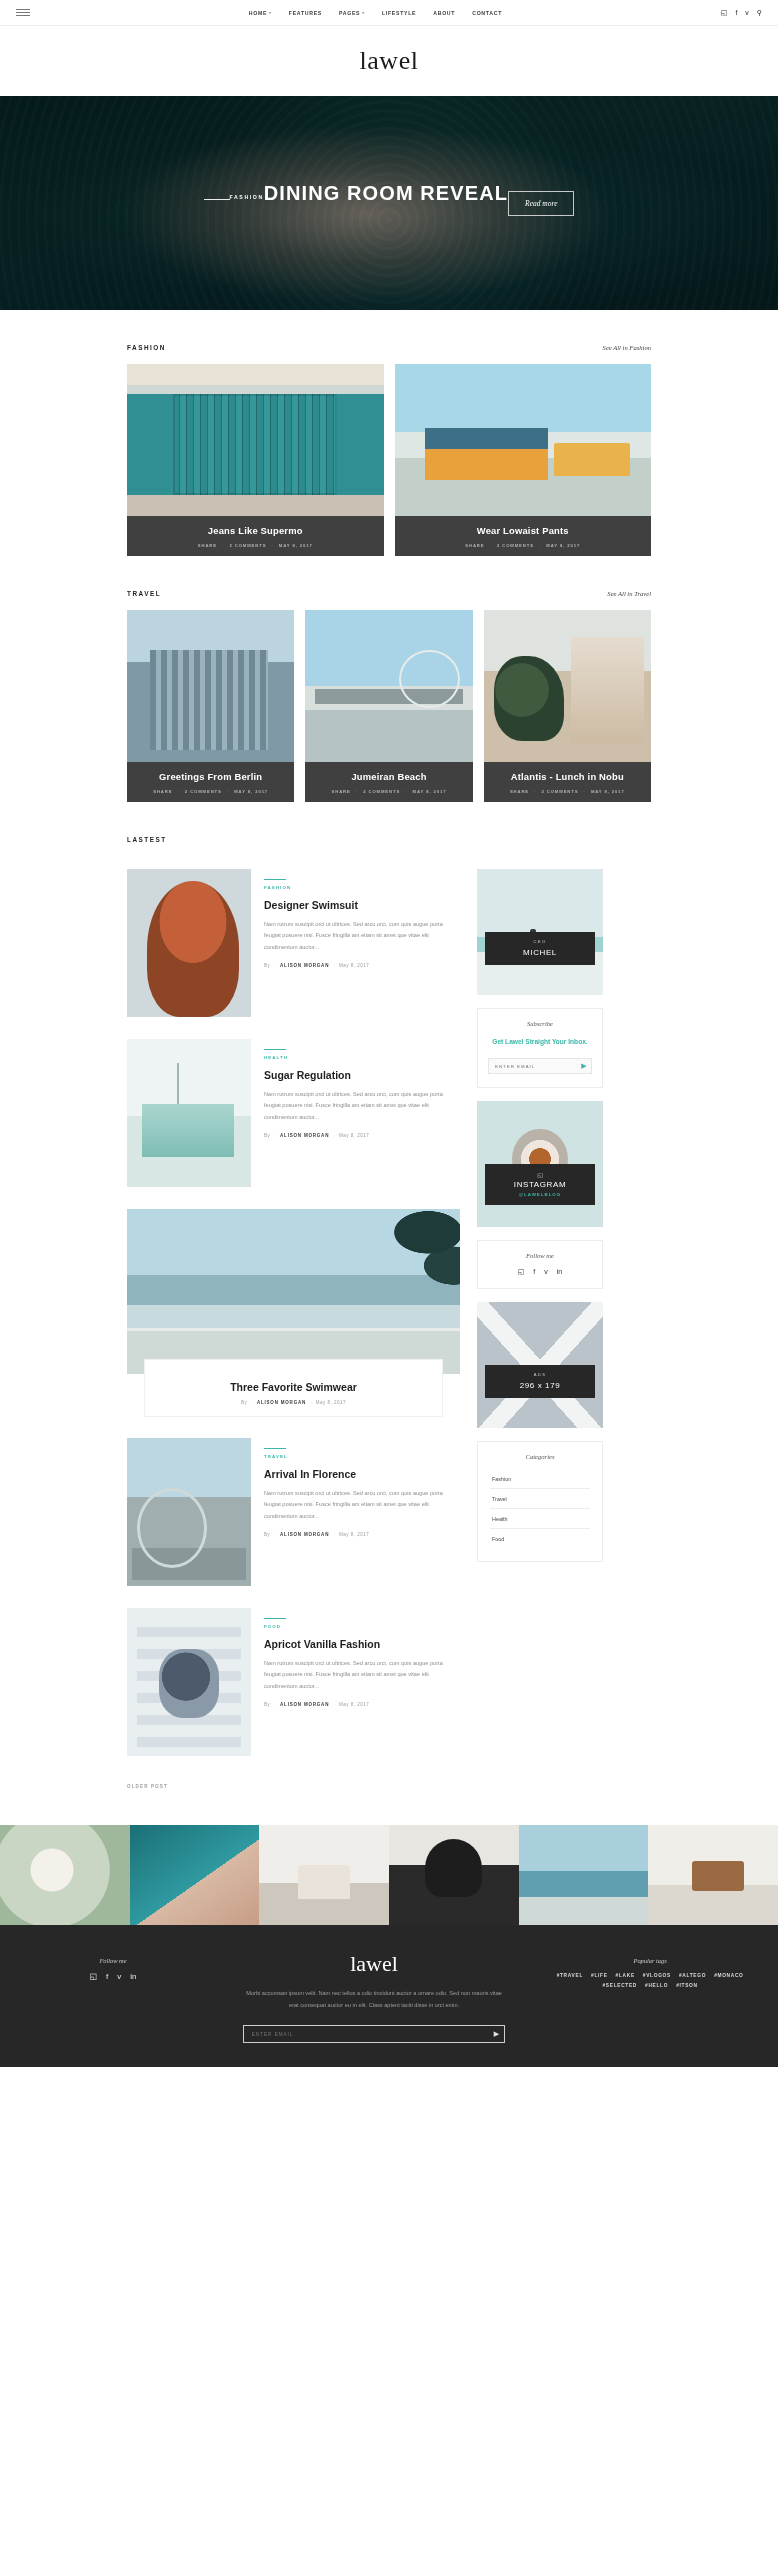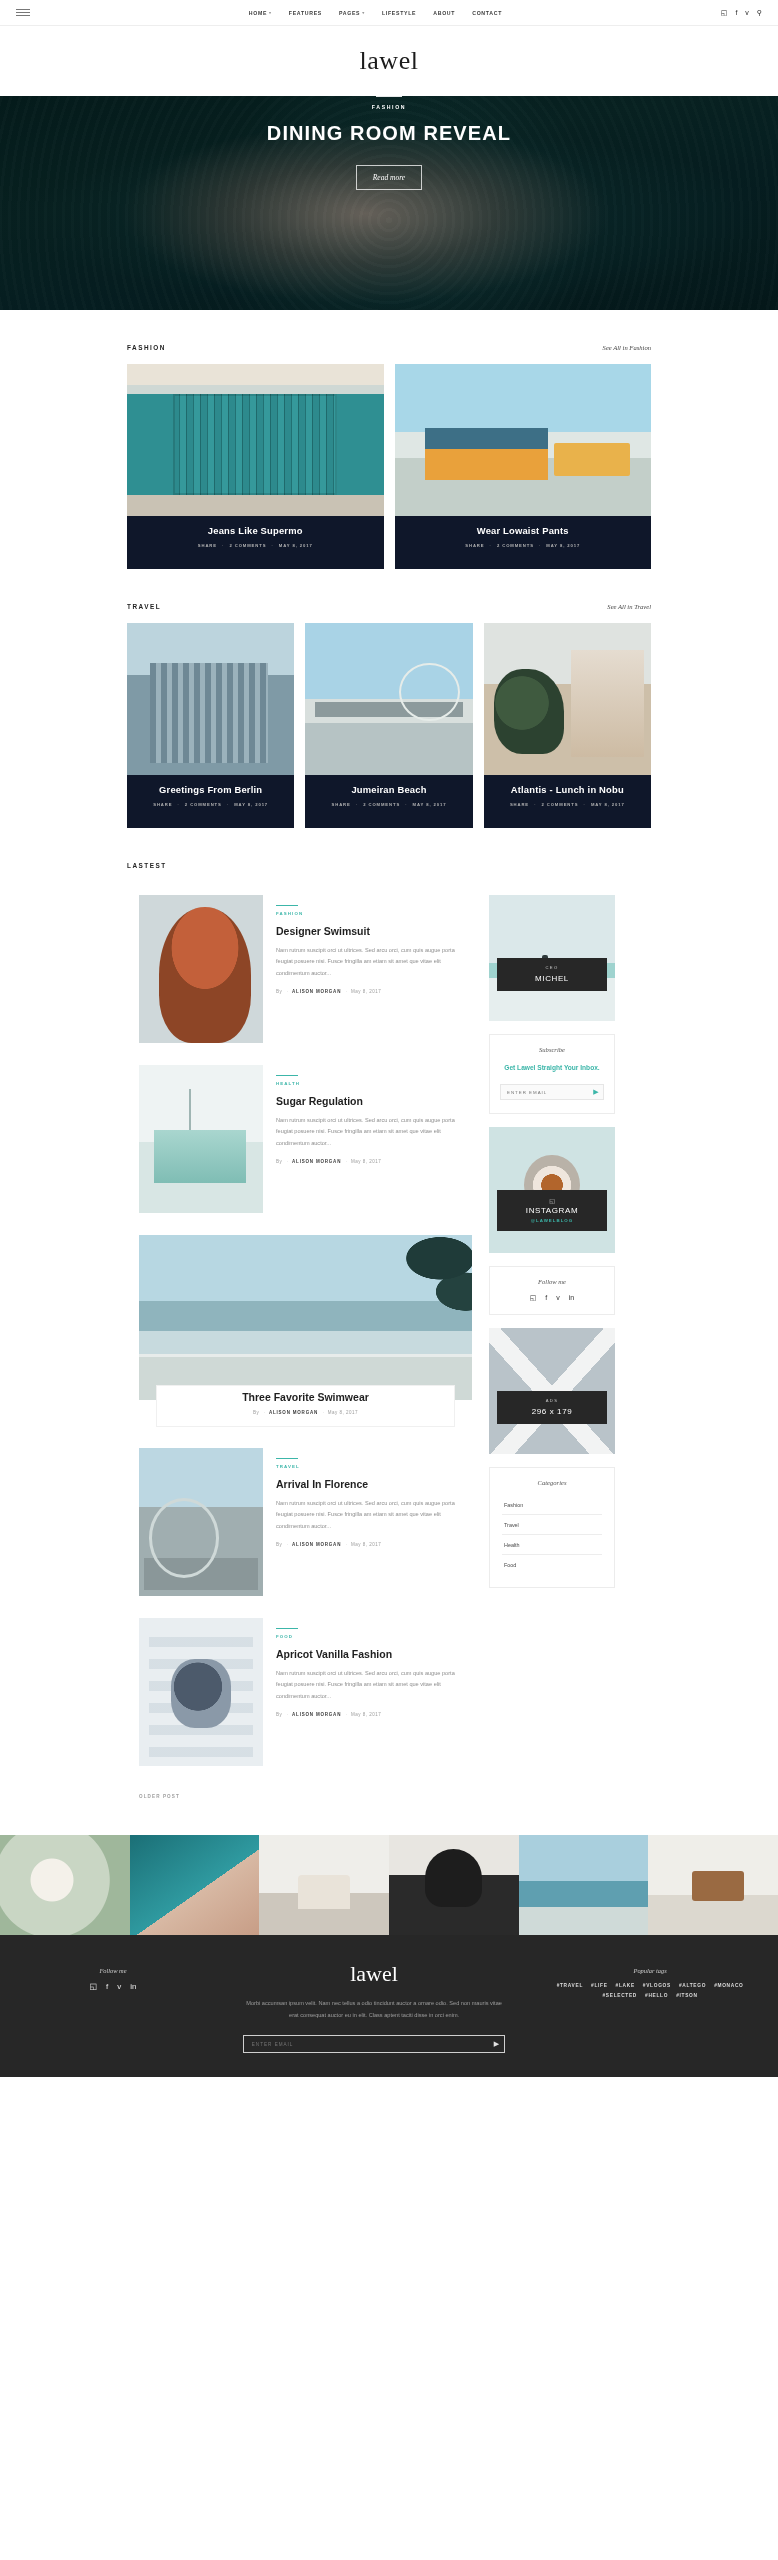--- a/index.html
+++ b/index.html
@@ -79,22 +79,22 @@
     content: "";
     position: absolute; inset: 0;
     background:
       repeating-radial-gradient(circle at 50% 58%, rgba(255,255,255,0.035) 0 3px, rgba(0,0,0,0.04) 3px 9px);
     opacity: .8;
   }
   .hero-scrim { position: absolute; inset: 0; background: rgba(4,20,22,0.45); }
   .hero-inner {
     position: relative; z-index: 3;
     height: 100%;
-    display: flex; flex-direction: column;
-    align-items: center; 
+    display: flex; flex-direction: row;
+    align-items: center; justify-content: center;
     gap: 0;
   }
   .hero-rule { width: 26px; height: 1px; background: #ffffff; opacity: .9; margin-bottom: 7px; }
   .hero-cat {
     color: #ffffff; font-size: 5.2px; letter-spacing: 1.6px; font-weight: 700;
     margin-bottom: 12px;
   }
   .hero-title {
     color: #ffffff; font-size: 20px; letter-spacing: 1.1px; font-weight: 700;
     margin-bottom: 20px; text-align: center;
@@ -120,22 +120,22 @@
   .sec-link {
     font-family: "Liberation Serif", serif; font-style: italic;
     font-size: 6.6px; color: #444; text-decoration: none;
   }
 
   
   .grid3 { display: flex; gap: 11px; }
   .card { flex: 1; position: relative; }
   .card-img { height: 152px; position: relative; overflow: hidden; }
   .card-cap {
-    background: #0f172a;
-    padding: 9px 6px 21px;
+    background: #404040;
+    padding: 9px 6px 8px;
     text-align: center;
   }
   .card-cap h3 {
     color: #fff; font-size: 9.4px; font-weight: 700; letter-spacing: .2px; margin-bottom: 7px;
   }
   .card-meta {
     color: #b4b4b4; font-size: 4.2px; letter-spacing: .9px; font-weight: 700;
   }
   .card-meta .sep { margin: 0 3px; color: #8b8b8b; }
 
@@ -167,21 +167,21 @@
     background: radial-gradient(circle at 40% 40%, #3f5a3f 0 40%, #2c4230 41% 100%); border-radius: 40% 50% 30% 40%; }
   .p-atlantis::before { content:""; position:absolute; left:52%; top:18%; width:44%; height:70%;
     background: linear-gradient(to bottom,#e5dcd0,#cdbba3); }
   .p-pier { background: linear-gradient(to bottom, #a9d3e6 0 50%, #d8dfdd 50% 66%, #b6c3c4 66% 100%); }
   .p-pier::after { content:""; position:absolute; left:56%; top:26%; width:34%; height:36%;
     border-radius:50%; border:2px solid #e6ece9; }
   .p-pier::before { content:""; position:absolute; left:6%; top:52%; width:88%; height:10%;
     background: #8c9a9c; }
 
   
-  .main-row { display: flex; gap: 17px; padding-top: 13px; margin-left: 12px; }
+  .main-row { display: flex; gap: 17px; padding-top: 13px; }
   .col-main { width: 333px; }
   .col-side { width: 126px; }
 
   .post { display: flex; gap: 13px; margin-bottom: 22px; }
   .post-thumb { width: 124px; height: 148px; position: relative; overflow: hidden; flex: 0 0 124px; }
   .p-hair { background: linear-gradient(to bottom,#cfd8da 0 100%); }
   .p-hair::after { content:""; position:absolute; left:16%; top:8%; width:74%; height:92%;
     background: radial-gradient(ellipse 60% 50% at 50% 30%, #c3603a 0 60%, #8d4526 61% 100%);
     border-radius: 50% 50% 35% 35%; }
   .p-lifeguard { background: linear-gradient(to bottom,#eef3f3 0 52%, #d8e6e4 52% 100%); }
@@ -216,21 +216,21 @@
   .p-palms { background: linear-gradient(to bottom,#b7d7e2 0 40%, #8fb4bd 40% 72%, #cfd9d6 72% 100%); }
   .p-palms::after { content:""; position:absolute; right:-4%; top:-6%; width:48%; height:72%;
     background: radial-gradient(ellipse 50% 42% at 72% 28%, #1f3b39 0 42%, transparent 43%),
                 radial-gradient(ellipse 42% 36% at 88% 56%, #24423f 0 44%, transparent 45%); }
   .p-palms::before { content:""; position:absolute; left:0; top:58%; width:100%; height:16%;
     background: rgba(255,255,255,.5); }
   .feature-cap {
     background: #ffffff;
     margin: -14px 18px 0;
     position: relative;
-    padding: 5px 10px 11px;
+    padding: 21px 10px 11px;
     text-align: center;
     box-shadow: 0 0 0 1px #f0f0f0;
   }
   .feature-cap h3 { font-size: 10.5px; font-weight: 700; color: #1f1f1f; margin-bottom: 7px; }
 
   .older { font-size: 4.6px; letter-spacing: 1.1px; color: #9f9f9f; font-weight: 700; padding: 6px 0 36px; }
 
   
   .widget { border: 1px solid #ececec; margin-bottom: 13px; background: #fff; }
   .w-pad { padding: 11px 10px 13px; text-align: center; }

